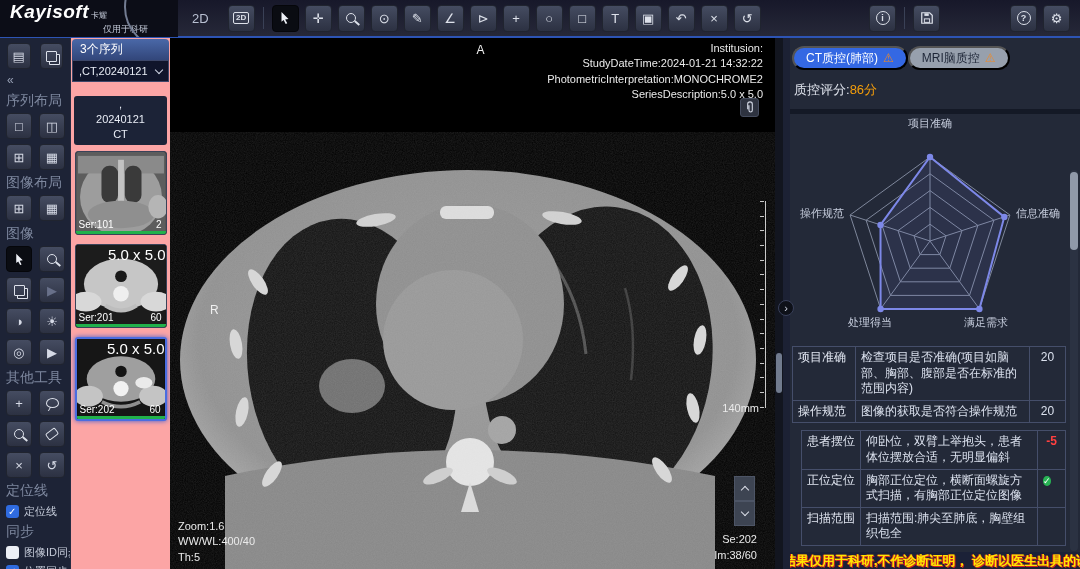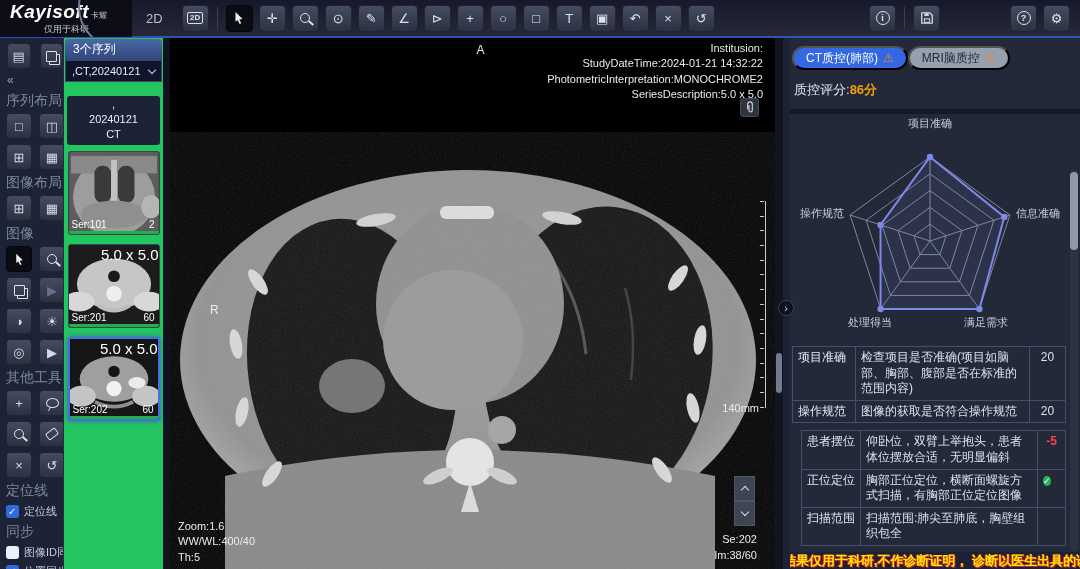--- a/index.html
+++ b/index.html
@@ -1,20 +1,20 @@
 <!DOCTYPE html>
 <html><head>
 <meta charset="utf-8">
 <style>
 *{box-sizing:border-box;margin:0;padding:0}
 body{background:#000;font-family:"Liberation Sans",sans-serif}
 #screen{position:relative;width:1080px;height:569px;overflow:hidden;background:#10131f;font-family:"Liberation Sans",sans-serif}
 
 .topbar{position:absolute;left:0;top:0;right:0;height:38px;background:linear-gradient(#17182a,#262838);border-bottom:2px solid #2d54b4;display:flex;align-items:center;z-index:5}
-.logo{position:relative;width:132px;height:38px;background:#0c0d17;padding:3px 17px 0 10px;overflow:hidden}
+.logo{position:relative;width:178px;height:38px;background:#0c0d17;padding:3px 4px 0 10px;overflow:hidden}
 .logo::after{content:"";position:absolute;right:-30px;top:-34px;width:80px;height:80px;border:2px solid #737c92;border-radius:50%}
 .brand{font-size:19px;font-weight:bold;font-style:italic;color:#fff;letter-spacing:.5px;line-height:1}
 .brandcn{font-size:8px;color:#cdd3e2;margin-left:2px}
 .brandsub{display:block;font-size:9px;color:#c6ccdb;text-align:right;padding-right:26px;margin-top:1px}
 .mode{color:#b9c0d2;font-size:13px;margin:0 16px 0 14px}
 .vsep{width:1px;height:22px;background:#3a4156;margin:0 5px}
 .tbtn{width:27px;height:27px;border-radius:4px;background:linear-gradient(#454c61,#2c3142);border:1px solid #20242f;color:#dde1ea;font-size:13px;display:flex;align-items:center;justify-content:center;cursor:pointer;flex:none;margin:0 3px}
 .tbtn.sel{background:#0a0c12;border-color:#05060a}
 .tbtn .g{line-height:1}
 .g2d{font-size:8px;font-weight:bold;border:1px solid #dde1ea;border-radius:2px;padding:1px 2px}
@@ -36,21 +36,21 @@
 .sbtn.sel{background:#0a0c12;border-color:#05060a}
 .sbtn.dim{color:#687089}
 .collapse{font-size:12px;color:#97a0b5;padding:1px 2px;cursor:pointer}
 .slabel{font-size:14px;color:#7d879e;margin:4px 1px 3px}
 .tools{display:grid;grid-template-columns:26px 26px;gap:5px 7px;padding:0 1px}
 .cbrow{display:flex;align-items:center;gap:5px;margin:4px 1px;font-size:11px;color:#c6ccda;white-space:nowrap;cursor:pointer}
 .cb{width:13px;height:13px;border-radius:3px;background:#eceff5;flex:none;position:relative}
 .cb.on{background:#2f6be0}
 .cb.on::after{content:"✓";position:absolute;left:2px;top:0;color:#fff;font-size:10px;line-height:13px}
 
-.series{position:absolute;left:63px;top:38px;width:100px;bottom:0;background:#22c55e;border-left:1px solid #262c42;overflow:hidden}
+.series{position:absolute;left:70px;top:38px;width:100px;bottom:0;background:#fca5a5;border-left:1px solid #262c42;overflow:hidden}
 .serhead{height:21px;margin:1px 1px 0;background:linear-gradient(#4a68a8,#32467a);color:#fff;font-size:12px;line-height:21px;padding:0 8px;border-radius:4px 4px 0 0}
 .serdd{height:22px;margin:0 1px;background:#10152b;border:1px solid #3c4668;color:#e8ecf5;font-size:11px;display:flex;align-items:center;justify-content:space-between;padding:0 6px;cursor:pointer}
 .chev{width:6px;height:6px;border-right:1.4px solid #cfd5e4;border-bottom:1.4px solid #cfd5e4;transform:rotate(45deg);margin-top:-3px}
 .study{margin:14px 3px 6px;background:#1c2337;border-radius:3px;text-align:center;color:#e8ecf5;font-size:11px;line-height:1.35;padding:1px 0 3px}
 .thumb{position:relative;width:92px;height:84px;margin:0 auto 9px;border:1px solid #3a4258;border-radius:3px;overflow:hidden;background:#000;cursor:pointer}
 .thumb.sel{border:2px solid #4a6de0;box-shadow:0 0 5px #3b5bd0}
 .thumb svg{display:block;width:100%;height:100%}
 .th-top{position:absolute;top:1px;left:0;right:0;text-align:right;font-size:15px;color:#fff}
 .th-ser{position:absolute;left:3px;bottom:4px;font-size:10px;color:#fff}
 .th-cnt{position:absolute;right:4px;bottom:4px;font-size:10px;color:#fff}
@@ -78,21 +78,21 @@
 .divider{position:absolute;left:783px;top:38px;width:7px;bottom:0;background:#1c2134}
 .divbtn{position:absolute;left:-5px;top:262px;width:16px;height:16px;border-radius:50%;background:#0e1119;border:1px solid #39405a;color:#d2d8e6;font-size:11px;line-height:13px;text-align:center;cursor:pointer;z-index:4}
 
 .qc{position:absolute;left:790px;top:38px;right:0;bottom:0;background:#232938;color:#dfe4ef;overflow:hidden}
 .tabs{display:flex;gap:0;padding:8px 0 0 2px}
 .pill{height:24px;border-radius:12px;padding:0 12px;font-size:12px;display:flex;align-items:center;gap:5px;cursor:pointer;white-space:nowrap}
 .pill.ct{background:#3468e3;color:#fff}
 .pill.mri{background:#97a0ad;color:#1e2637}
 .warn{color:#f08a26;font-size:12px;line-height:1}
 .score{padding:11px 4px 0;font-size:13px;color:#dfe3ec}
-.scoreval{color:#f59e0b;font-weight:bold}
+.scoreval{color:#f59e0b;font-weight:normal}
 .grades{display:flex;gap:7px;padding:9px 4px 0}
 .gbtn{flex:1;height:27px;background:#272d3d;border:1px solid #444b5f;color:#6d7688;font-size:13px;display:flex;align-items:center;justify-content:center;cursor:pointer}
 .gbtn.sel{color:#e9c348;border-color:#bb983a}
 .qhr{height:5px;background:#141926;margin-top:10px}
 .shead{display:flex;justify-content:space-between;align-items:center;padding:5px 8px 0 6px;font-size:13px}
 .rep{color:#4f9cf7;font-size:12px;cursor:pointer}
 .radar{position:relative;width:276px;height:228px;margin:0 0 0 2px}
 .rlab{position:absolute;font-size:11px;color:#c7cede;white-space:nowrap}
 .psb{position:absolute;right:2px;top:132px;bottom:18px;width:8px;background:#2b3242;border-radius:4px}
 .psb .th{position:absolute;left:0;top:2px;width:8px;height:78px;background:#9099a9;border-radius:4px;cursor:pointer}

